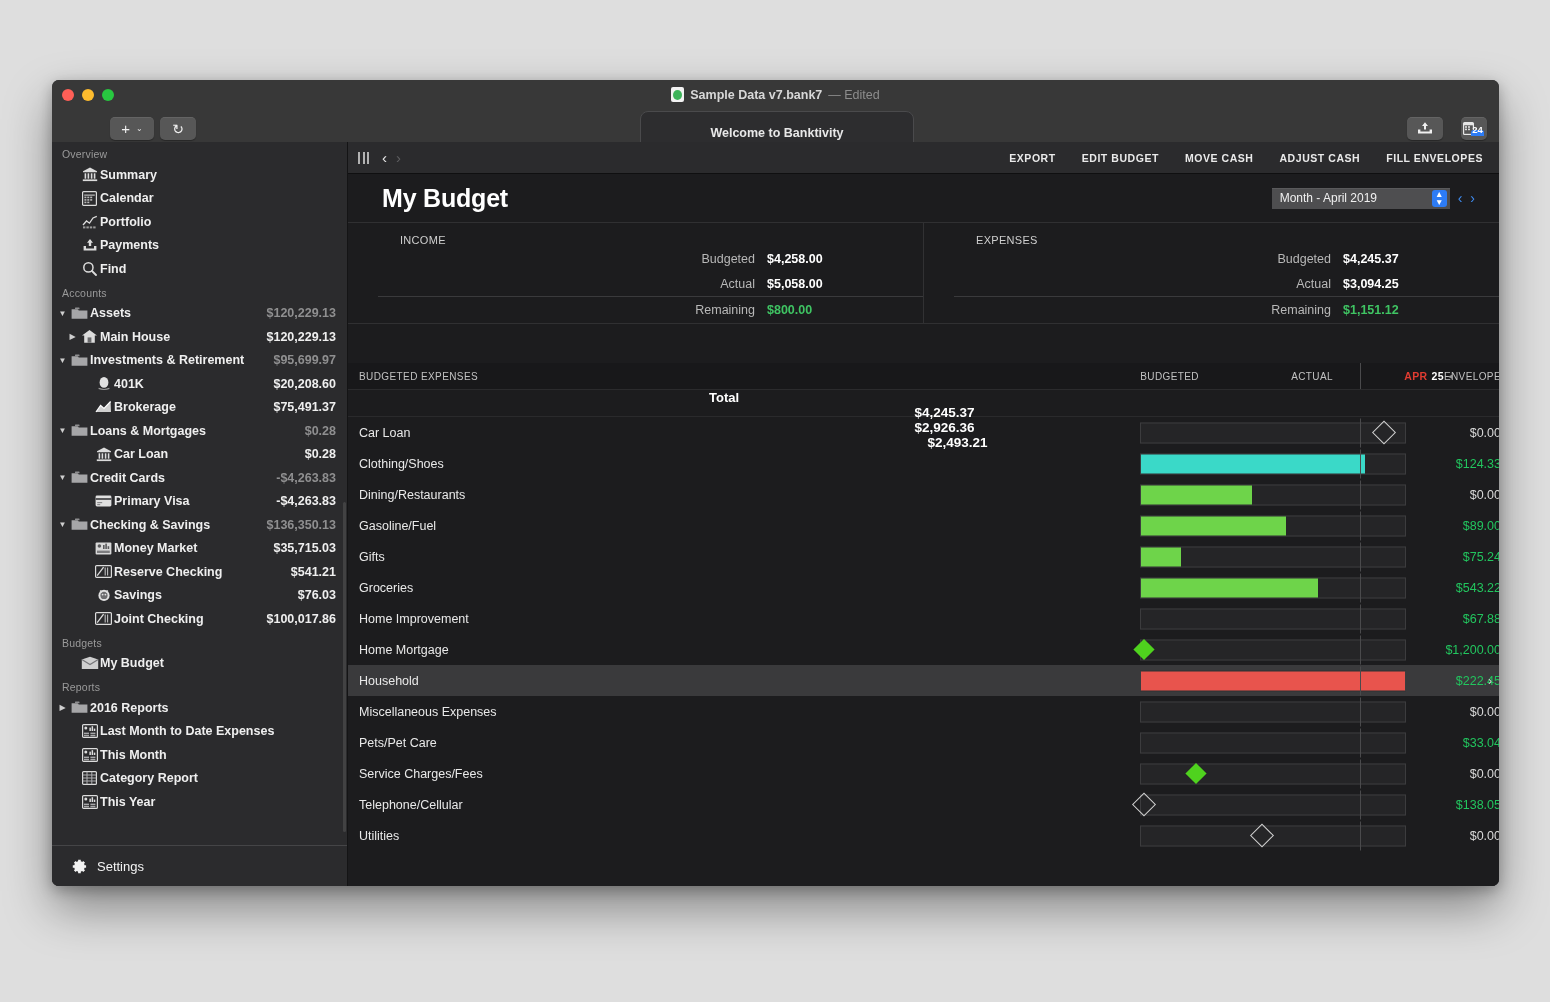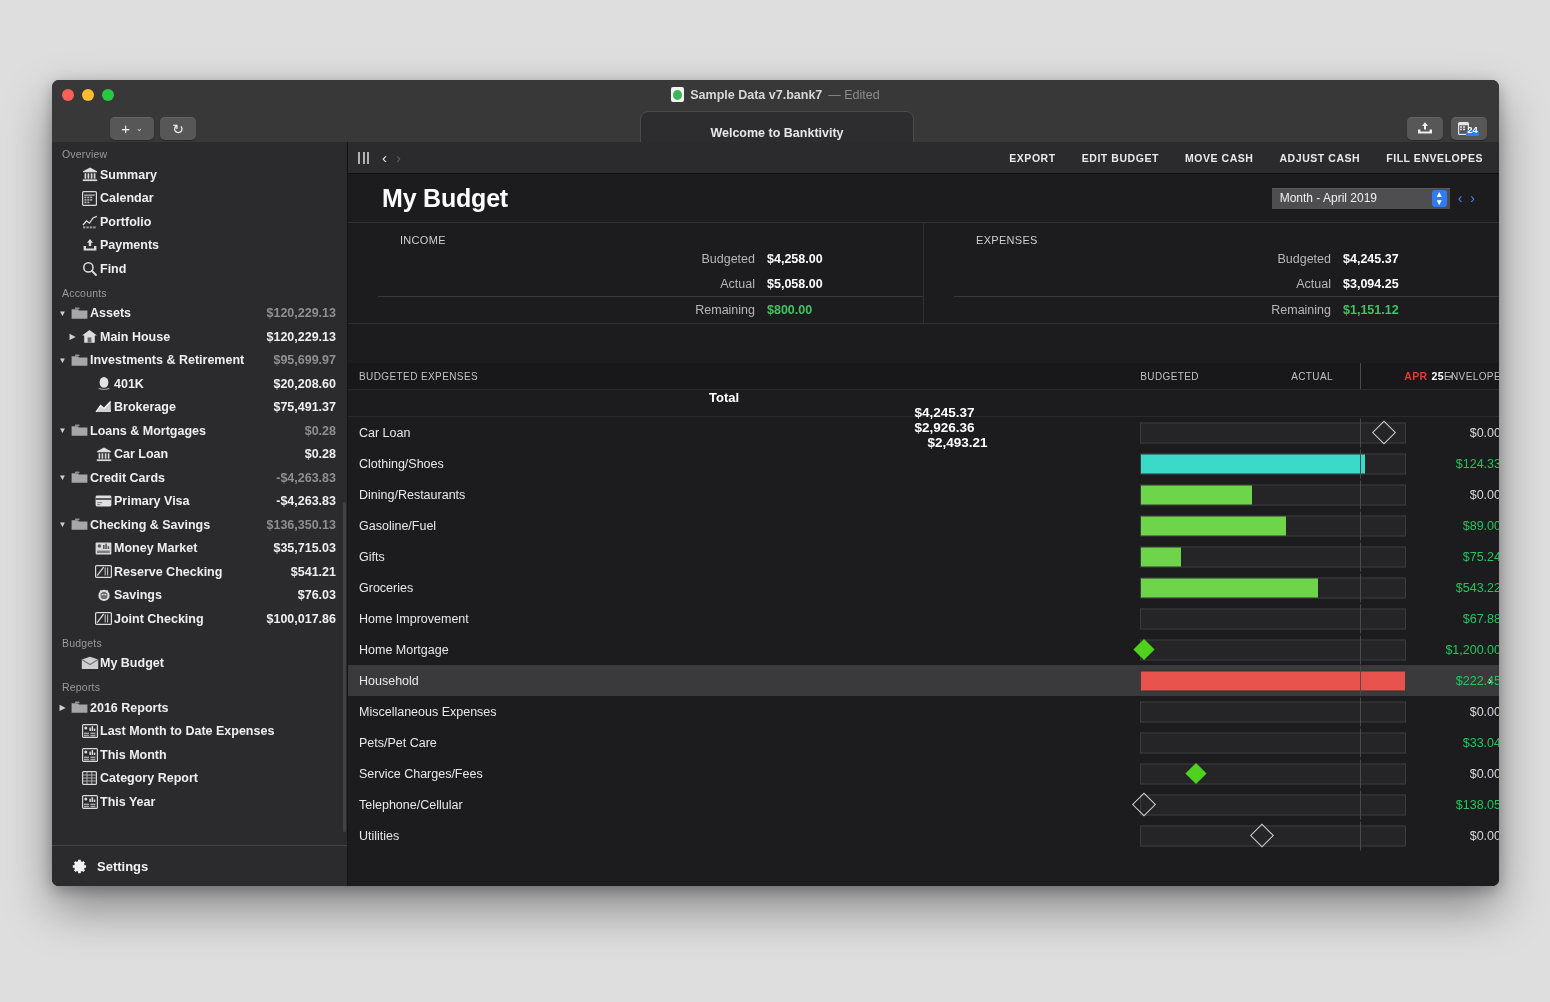--- a/index.html
+++ b/index.html
@@ -46,21 +46,21 @@
   .tb-btn{
     position:absolute;background:#575757;border-radius:5px;
     box-shadow:inset 0 .5px 0 rgba(255,255,255,.16),0 1px 1px rgba(0,0,0,.3);
     display:flex;align-items:center;justify-content:center;color:#f0f0f0;
   }
   #btn-add{left:58px;top:37px;width:44px;height:23px;gap:6px;font-size:13px;}
   #btn-add .plus{font-size:15px;line-height:1;}
   #btn-add .chev{font-size:8px;line-height:1;opacity:.92;}
   #btn-refresh{left:108px;top:37px;width:36px;height:23px;font-size:14px;}
   #btn-export-tray{right:56px;top:37px;width:36px;height:23px;}
-  #btn-calendar{right:12px;top:37px;width:36px;height:23px;}
+  #btn-calendar{right:12px;top:37px;width:26px;height:23px;}
 
   #welcome-pill{
     position:absolute;left:588px;top:31px;width:272px;height:42px;
     background:#2d2d2f;border:1px solid #4a4a4c;border-radius:8px;
     display:flex;align-items:center;justify-content:center;
     font-size:12.5px;font-weight:700;color:#e8e8e8;
   }
 
   
   #body{position:absolute;top:62px;left:0;right:0;bottom:0;display:flex;}
@@ -88,21 +88,21 @@
   .sb-amt.dim{color:#8f8f90;font-weight:700;}
   .sb-row.lvl0 .disc{margin-left:4px;}
   .sb-row.lvl1{padding-left:14px;}
   .sb-row.lvl2{padding-left:28px;}
 
   #settings-bar{
     position:absolute;left:0;right:0;bottom:0;height:40px;
     background:#2b2b2d;border-top:1px solid #454547;
     display:flex;align-items:center;gap:8px;padding-left:16px;
   }
-  #settings-bar .sb-label{font-size:13px;font-weight:700;color:#f2f2f2;flex:none;}
+  #settings-bar .sb-label{font-size:13px;font-weight:400;color:#f2f2f2;flex:none;}
 
   
   #main{flex:1;background:#1c1c1e;position:relative;overflow:hidden;}
 
   #main-toolbar{
     height:31px;background:#2b2b2d;border-bottom:1px solid #0f0f10;
     display:flex;align-items:center;justify-content:space-between;
     padding:0 16px 0 6px;
   }
   #nav-group{display:flex;align-items:center;gap:9px;}

